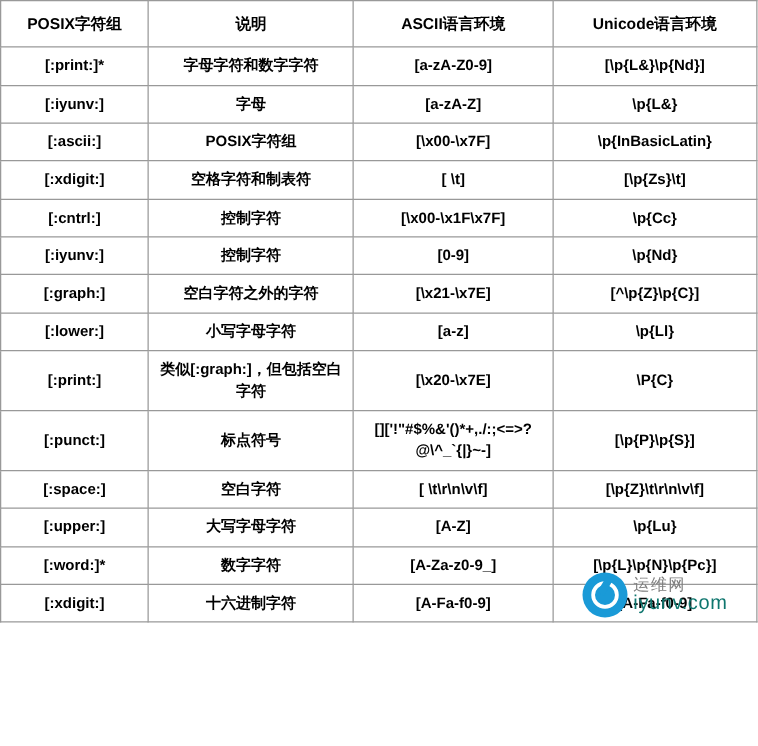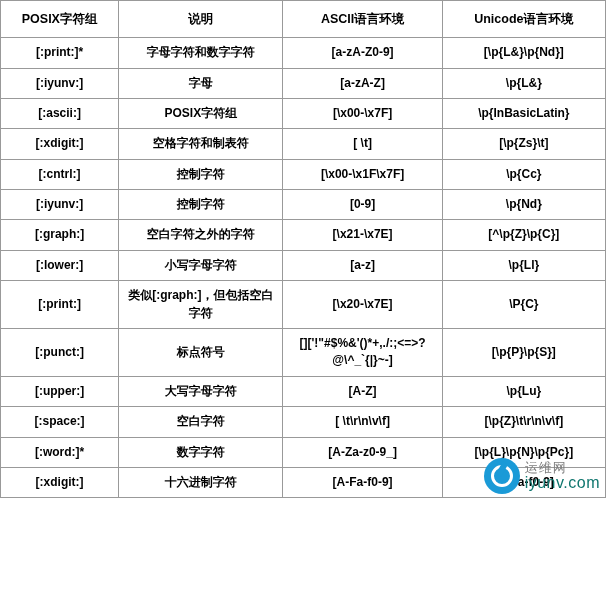--- a/index.html
+++ b/index.html
@@ -44,21 +44,21 @@
   col.c0 { width: 118px; }
   col.c1 { width: 164px; }
   col.c2 { width: 159px; }
   col.c3 { width: 163px; }
 
   .cell-code {
     font-family: "Liberation Sans", sans-serif;
   }
   .watermark {
     position: absolute;
-    right: 6px;
+    right: 24px;
     bottom: 4px;
     display: flex;
     align-items: center;
     gap: 5px;
     pointer-events: none;
   }
   .wm-logo {
     width: 36px;
     height: 36px;
     border-radius: 50%;
@@ -177,30 +177,30 @@
         <td class="cell-code">[\x20-\x7E]</td>
         <td class="cell-code">\P{C}</td>
       </tr>
       <tr>
         <td class="cell-code">[:punct:]</td>
         <td>标点符号</td>
         <td class="cell-code">[]['!"#$%&amp;'()*+,./:;&lt;=&gt;?@\^_`{|}~-]</td>
         <td class="cell-code">[\p{P}\p{S}]</td>
       </tr>
       <tr>
+        <td class="cell-code">[:space:]</td>
+        <td>空白字符</td>
+        <td class="cell-code">[ \t\r\n\v\f]</td>
+        <td class="cell-code">[\p{Z}\t\r\n\v\f]</td>
+      </tr>
+      <tr>
         <td class="cell-code">[:upper:]</td>
         <td>大写字母字符</td>
         <td class="cell-code">[A-Z]</td>
         <td class="cell-code">\p{Lu}</td>
-      </tr>
-      <tr>
-        <td class="cell-code">[:space:]</td>
-        <td>空白字符</td>
-        <td class="cell-code">[ \t\r\n\v\f]</td>
-        <td class="cell-code">[\p{Z}\t\r\n\v\f]</td>
       </tr>
       <tr>
         <td class="cell-code">[:word:]*</td>
         <td>数字字符</td>
         <td class="cell-code">[A-Za-z0-9_]</td>
         <td class="cell-code">[\p{L}\p{N}\p{Pc}]</td>
       </tr>
       <tr>
         <td class="cell-code">[:xdigit:]</td>
         <td>十六进制字符</td>

